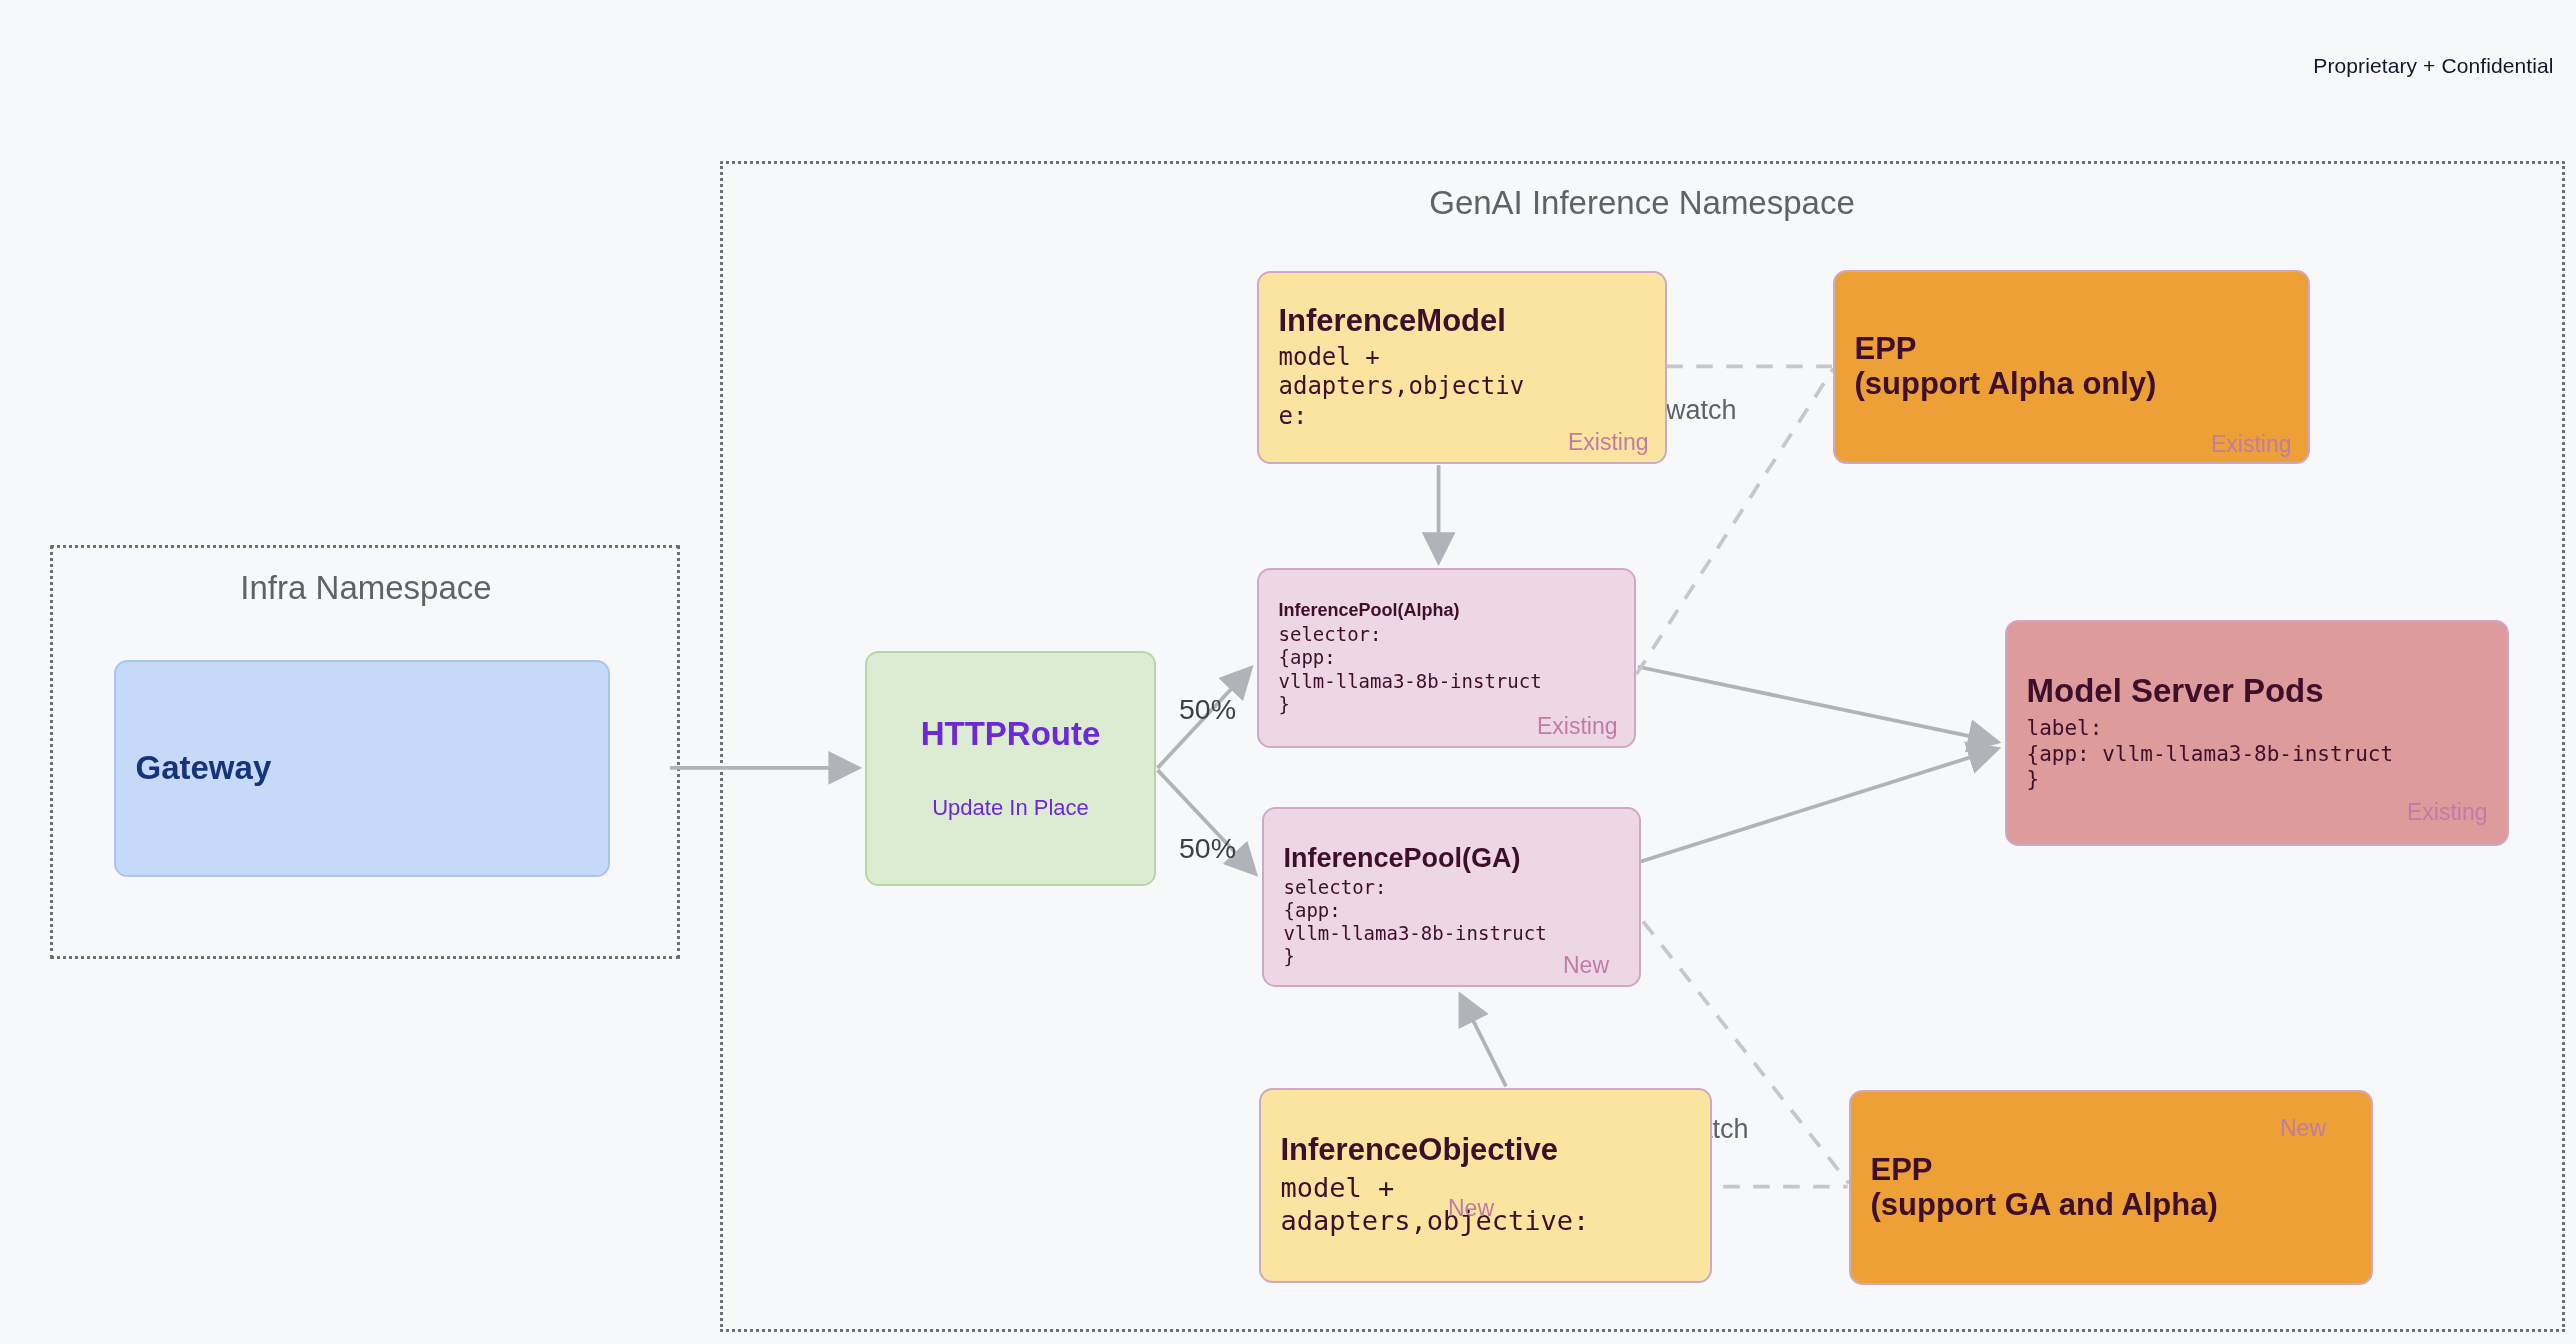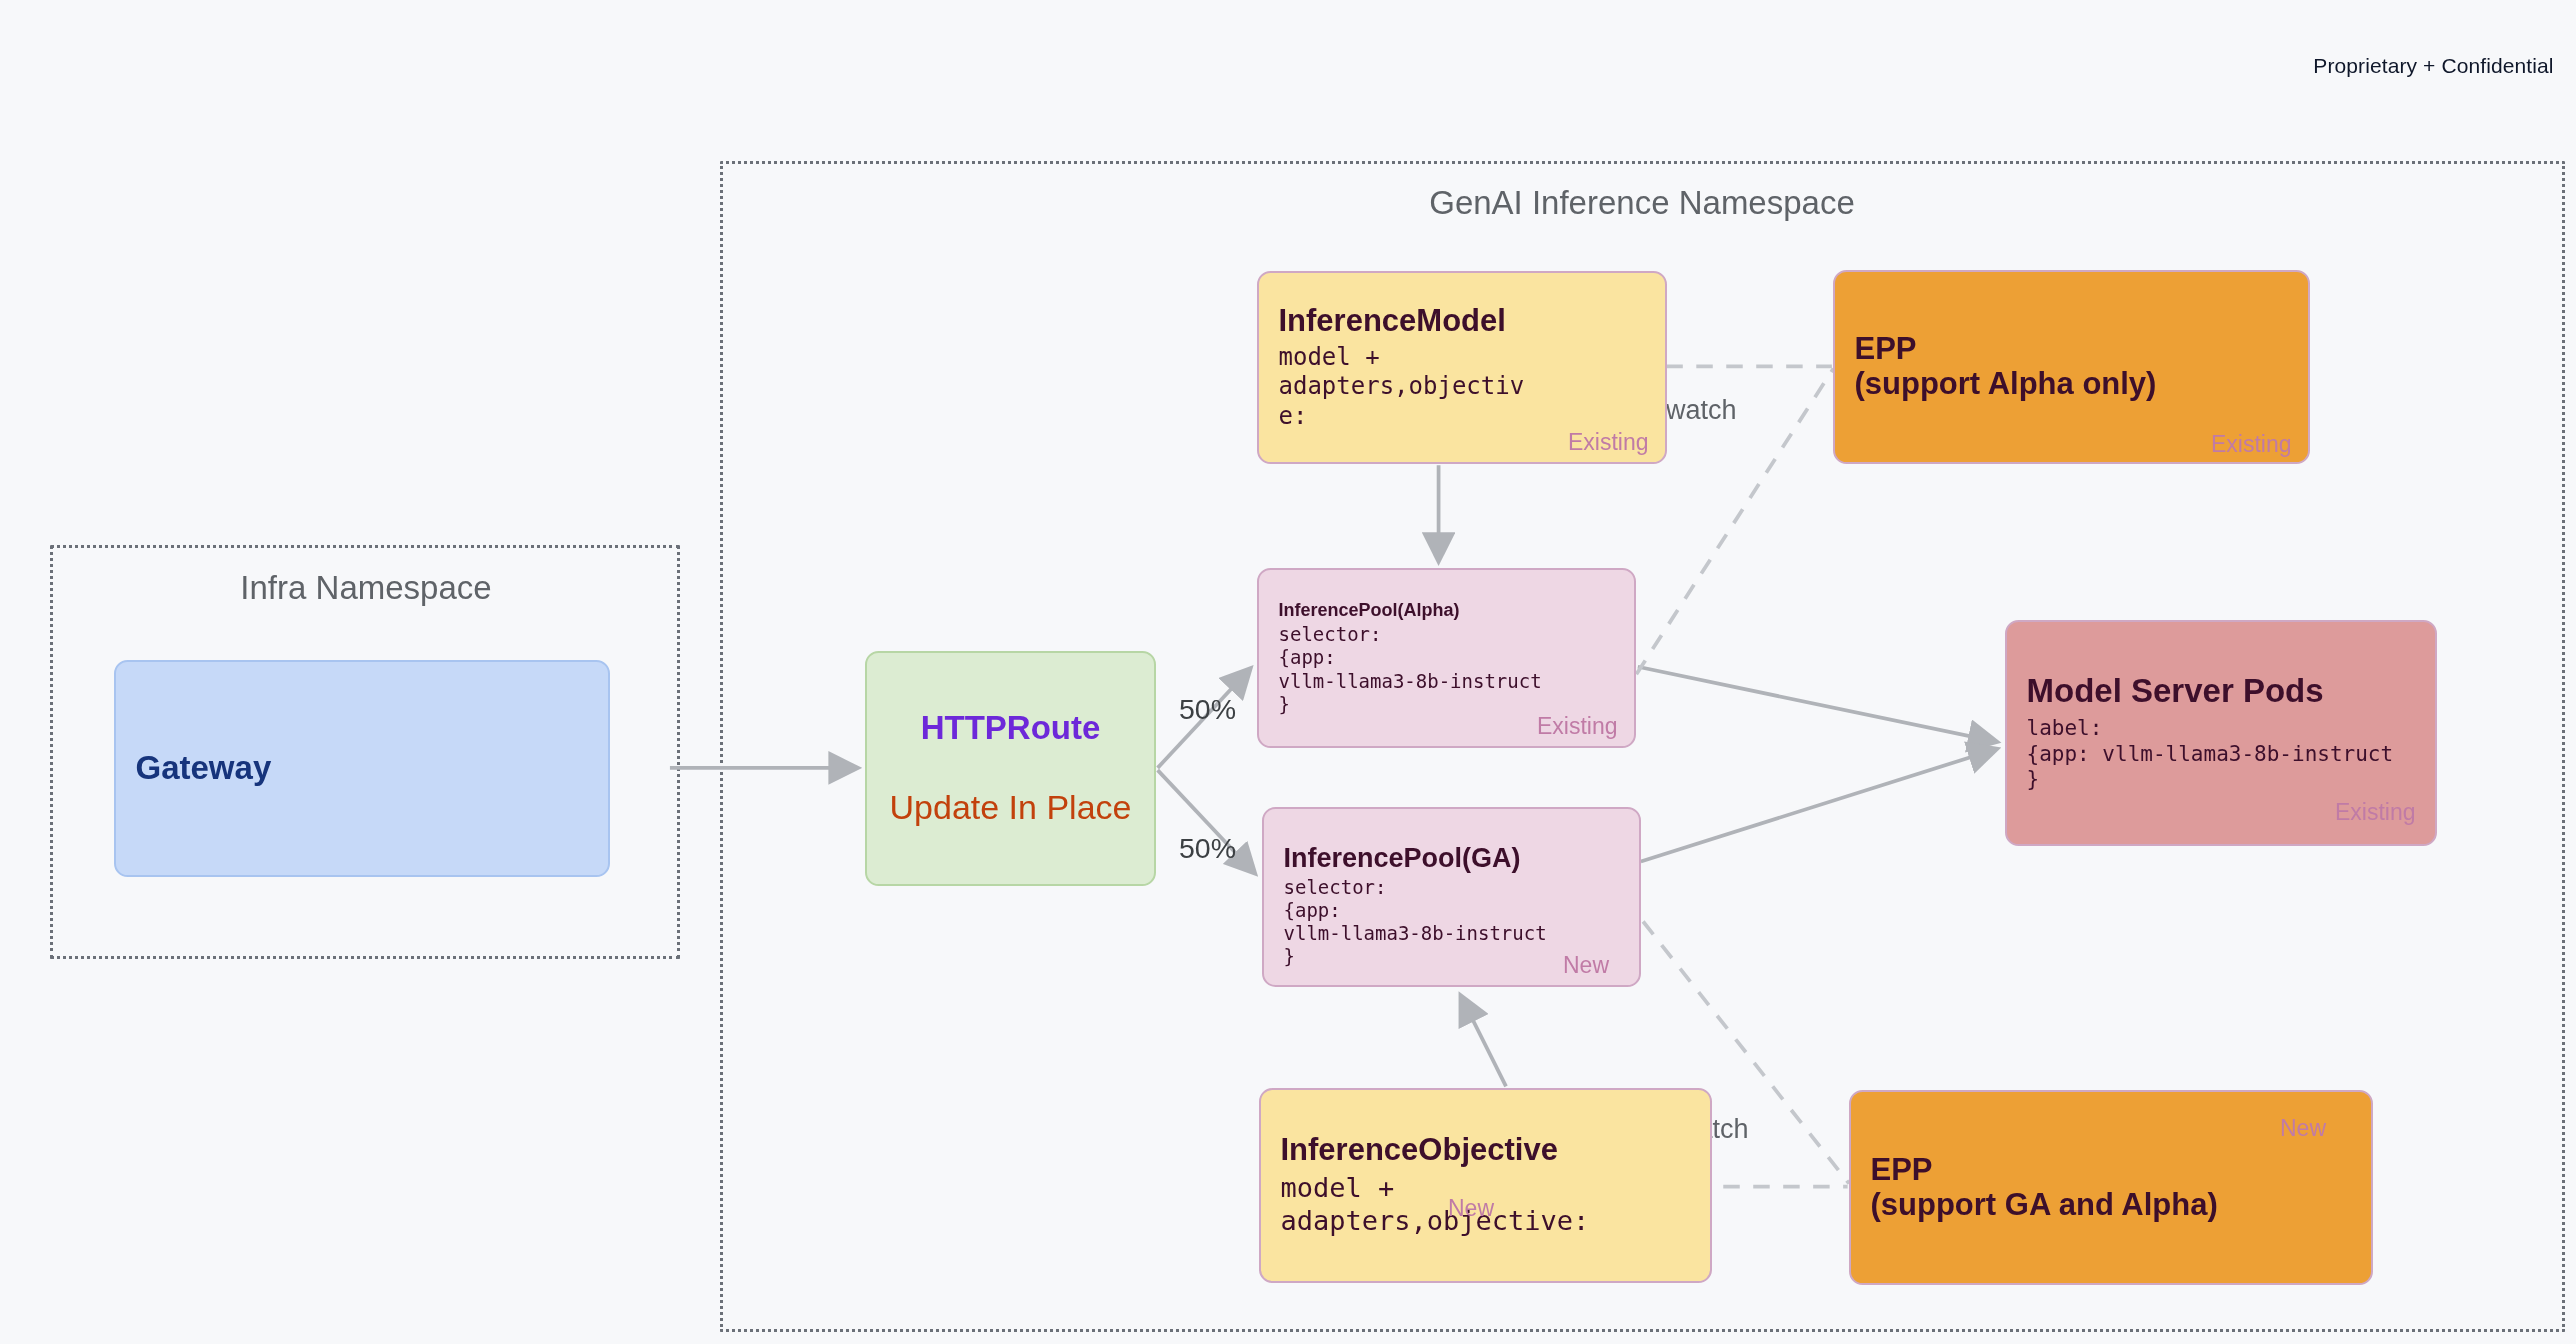--- a/index.html
+++ b/index.html
@@ -80,21 +80,21 @@
     background: #c6d9f8; border: 2.2px solid #a8c4f0;
   }
   #node-gateway .title { font-size: 33px; color: #16347c; }
 
   #node-httproute {
     left: 865px; top: 651px; width: 291px; height: 235px;
     background: #dcecd2; border: 2.2px solid #b7d6a5;
     align-items: center; text-align: center;
   }
   #node-httproute .title { font-size: 33px; color: #6d28d9; }
-  #node-httproute .sub { font-size: 34px; color: #c2410c; margin-top: 42px; }
+  #node-httproute .sub { font-size: 22px; color: #6d28d9; margin-top: 42px; }
 
   #node-inferencemodel {
     left: 1257px; top: 271px; width: 410px; height: 193px;
     background: #fae4a0;
   }
   #node-inferencemodel .title { font-size: 31px; margin-bottom: 4.5px; }
   #node-inferencemodel .body { font-size: 24px; }
 
   #node-pool-alpha {
     left: 1257px; top: 568px; width: 379px; height: 180px;
@@ -124,21 +124,21 @@
   }
   #node-epp-alpha .title { font-size: 31px; }
 
   #node-epp-ga {
     left: 1849px; top: 1090px; width: 524px; height: 195px;
     background: #eda035;
   }
   #node-epp-ga .title { font-size: 31px; }
 
   #node-modelpods {
-    left: 2005px; top: 620px; width: 432px; height: 226px;
+    left: 2005px; top: 620px; width: 504px; height: 226px;
     background: #dd9b9b;
   }
   #node-modelpods .title { font-size: 33px; margin-bottom: 6px; }
   #node-modelpods .body { font-size: 21px; }
 
   .edge-label {
     position: absolute;
     font-size: 28.5px;
     color: #3c4043;
     white-space: nowrap;

